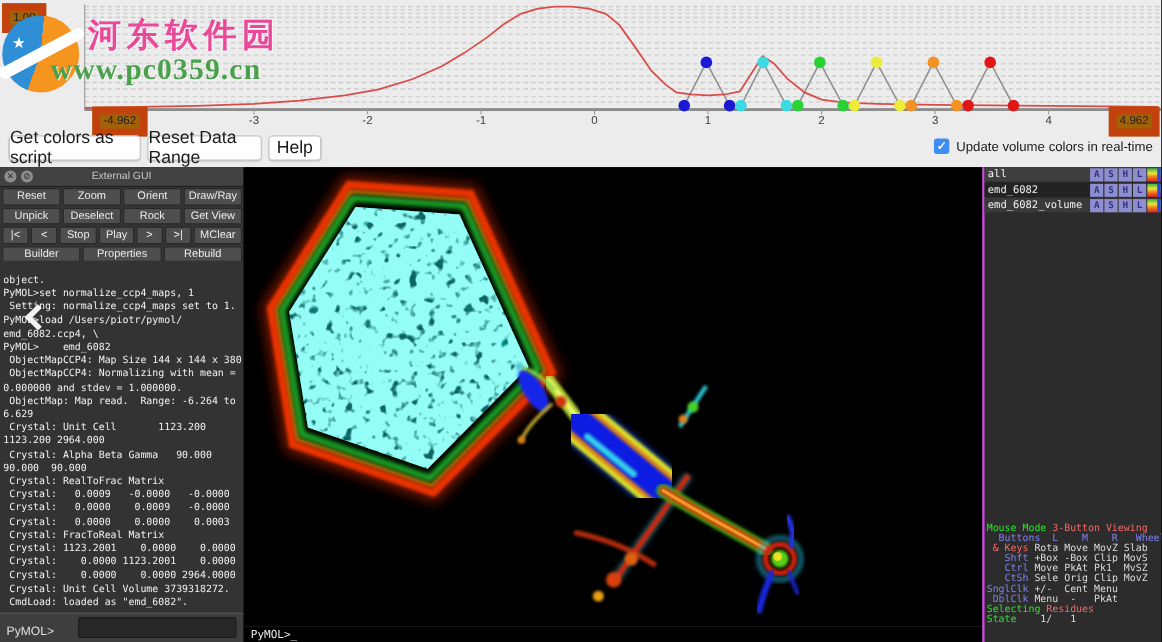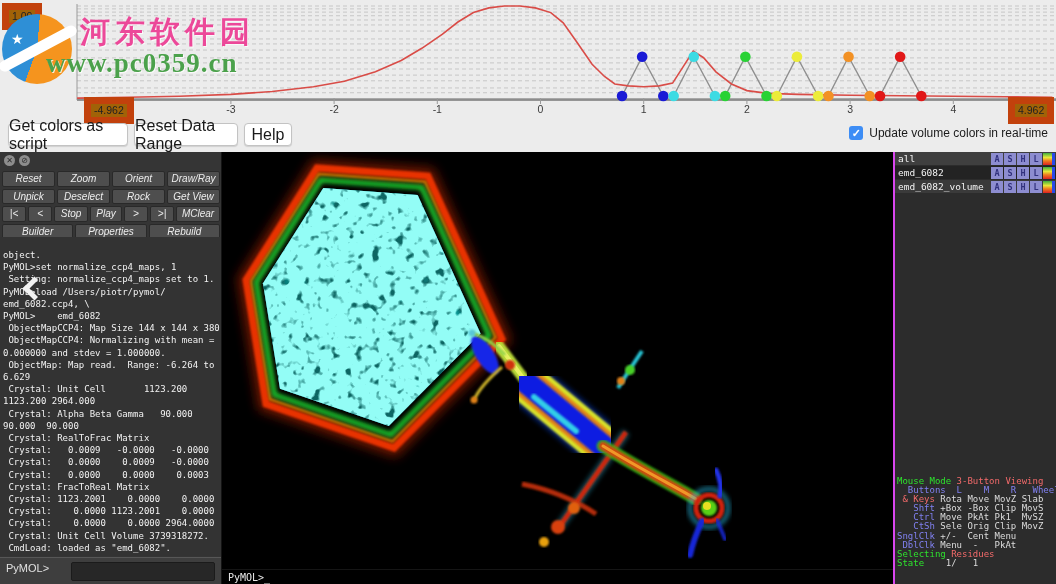--- a/index.html
+++ b/index.html
@@ -17,29 +17,29 @@
   .cbrow{position:absolute;top:126px;right:8px;display:flex;align-items:center;gap:6px;}
   .cb{width:14px;height:14px;border-radius:3px;background:#3d8df5;color:#fff;font-size:11px;line-height:14px;text-align:center;font-weight:bold;}
   .cblab{font-size:12px;color:#1a1a1a;}
 
   
   .egui{position:absolute;left:0;top:152px;width:222px;height:432px;background:#353535;border-right:1px solid #141414;box-sizing:border-box;}
   .etitle{position:absolute;top:0;left:0;right:0;height:17px;background:#424242;border-bottom:1px solid #1f1f1f;
           color:#c9c9c9;font-size:9.5px;text-align:center;line-height:17px;}
   .tcirc{position:absolute;top:3px;width:11px;height:11px;border-radius:50%;background:#8d8d8d;color:#2c2c2c;
          font-size:8px;line-height:11px;text-align:center;}
-  .btngrid{position:absolute;top:18px;left:0;width:222px;font-style:italic;}
+  .btngrid{position:absolute;top:18px;left:0;width:222px;}
   .brow{display:flex;gap:2px;padding:1px 2px;box-sizing:border-box;}
   .ebtn{flex:1;height:13.5px;background:#4e4e4e;border:1px solid #292929;border-radius:2px;color:#ececec;
         font-size:10px;line-height:13px;text-align:center;white-space:nowrap;overflow:hidden;}
   .console{position:absolute;top:85px;left:0;right:0;bottom:28px;background:#333333;color:#f2f2f2;
            font-family:"DejaVu Sans Mono",monospace;font-size:9px;line-height:12.2px;
            padding:12px 0 0 3px;overflow:hidden;white-space:pre;}
   .eprompt{position:absolute;left:0;right:0;bottom:0;height:27px;background:#3e3e3e;border-top:1px solid #575757;
-           display:flex;align-items:flex-start;padding:4px 6px;gap:22px;box-sizing:border-box;}
+           display:flex;align-items:flex-end;padding:4px 6px;gap:22px;box-sizing:border-box;}
   .eplabel{color:#e0e0e0;font-size:11px;}
   .einput{flex:1;height:15px;background:#272727;border:1px solid #1b1b1b;border-radius:2px;color:#eee;font-size:10px;outline:none;}
 
   
   .vp{position:absolute;left:222px;top:152px;width:671px;height:432px;background:#000;}
   .vpromptrow{position:absolute;left:0;right:0;bottom:0;height:14px;border-top:1px solid #151515;}
   .vprompt{position:absolute;left:6px;bottom:1px;color:#e8e8e8;font-family:"DejaVu Sans Mono",monospace;font-size:10px;}
 
   
   .rp{position:absolute;left:893px;top:152px;width:163px;height:509px;background:#2c2c2c;border-left:2px solid #d946ef;box-sizing:border-box;}
@@ -153,20 +153,21 @@
     <div class="volbtn" style="left:134px;width:102px;">Reset Data Range</div>
     <div class="volbtn" style="left:244px;width:46px;">Help</div>
 
     <div class="cbrow">
       <div class="cb">✓</div>
       <div class="cblab">Update volume colors in real-time</div>
     </div>
   </div>
 
   <div class="egui">
+    <div class="etitle">External GUI</div>
     <div class="tcirc" style="left:4px;">✕</div>
     <div class="tcirc" style="left:19px;">⊘</div>
     <div class="btngrid" id="ext-btngrid">
         <div class="brow">
           <div class="ebtn">Reset</div>
           <div class="ebtn">Zoom</div>
           <div class="ebtn">Orient</div>
           <div class="ebtn">Draw/Ray</div>
         </div>
         <div class="brow">

